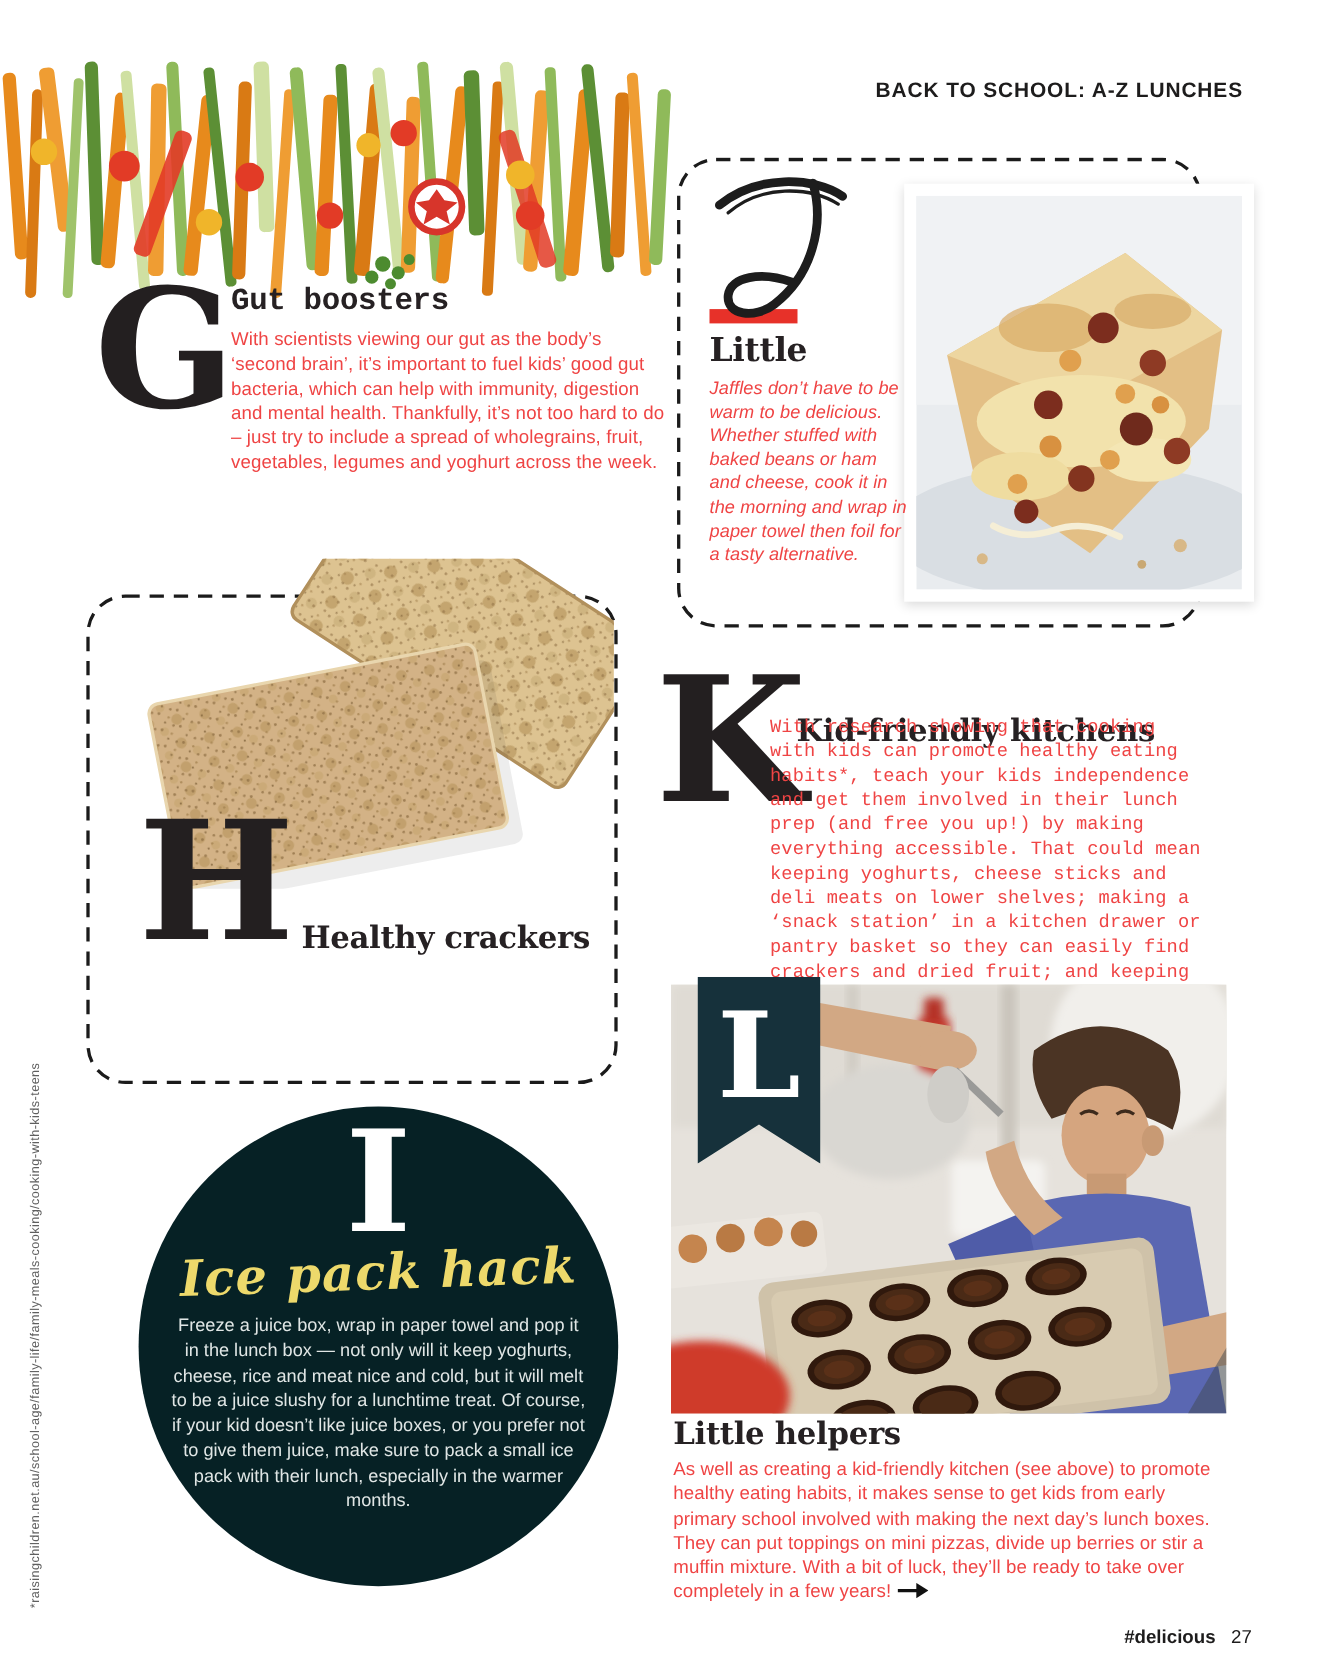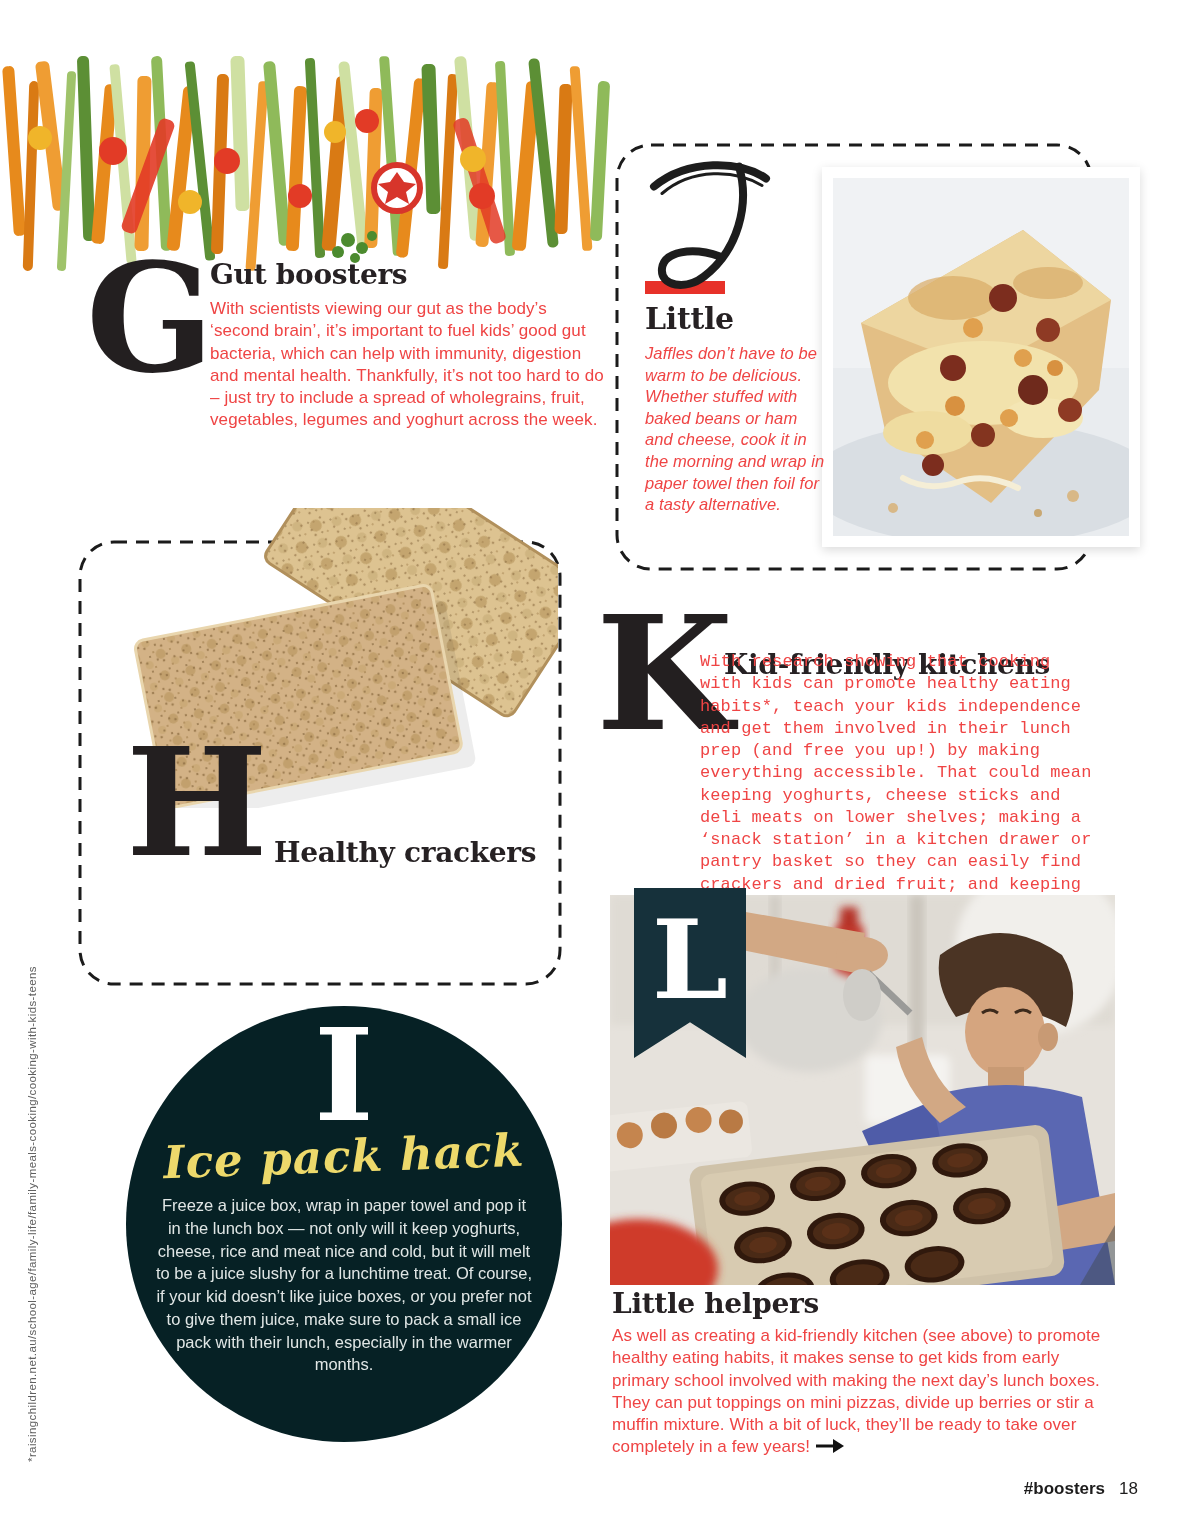--- a/index.html
+++ b/index.html
@@ -8,21 +8,21 @@
   .abs{position:absolute;}
   .section-title{font-family:"DejaVu Serif",serif;font-weight:bold;color:#262123;
         font-size:28px;letter-spacing:-0.3px;line-height:1.05;}
   .big-letter{font-family:"DejaVu Serif",serif;font-weight:bold;color:#231f20;
         font-size:150px;line-height:0.78;letter-spacing:-4px;}
   .body-text{font-size:17px;line-height:1.31;color:#ef4444;letter-spacing:0.1px;}
   .page-header{top:72px;right:70px;font-weight:bold;font-size:19px;letter-spacing:0.8px;color:#1d1c1c;}
   .veggie-photo{left:0;top:26px;width:622px;height:252px;}
   
   .g-letter{left:86px;top:260px;}
-  .g-title{left:210px;top:260px;}
+  .g-title{left:210px;top:260px;font-family:Liberation Mono, monospace;}
   .g-body{left:210px;top:298px;width:400px;}
   
   .j-frame{left:615px;top:143px;width:478px;height:428px;z-index:1;}
   .j-redbar{left:645px;top:281px;width:80px;height:13px;background:#e73129;z-index:2;}
   .j-script{left:636px;top:150px;width:135px;height:150px;z-index:3;}
   .j-title{left:645px;top:303px;font-size:30px;z-index:3;}
   .j-body{left:645px;top:343px;width:184px;z-index:3;font-style:italic;}
   .jaffle-photo{left:822px;top:167px;width:296px;height:358px;background:#fff;padding:11px;
         box-shadow:0 3px 10px rgba(0,0,0,0.15);z-index:2;}
   .jaffle-photo svg{display:block;width:100%;height:100%;}
@@ -118,20 +118,21 @@
       <g fill="#4c8b2f">
         <circle cx="348" cy="214" r="7"></circle>
           <circle cx="362" cy="222" r="6"></circle>
         <circle cx="338" cy="226" r="6"></circle>
           <circle cx="372" cy="210" r="5"></circle>
         <circle cx="355" cy="232" r="5"></circle>
       </g>
     </g>
   </svg>
 
+  <div class="abs page-header">BACK TO SCHOOL: A-Z LUNCHES</div>
 
   <div class="abs big-letter g-letter">G</div>
   <h2 class="abs section-title g-title" style="margin:0">Gut boosters</h2>
   <p class="abs body-text g-body" style="margin:0">With scientists viewing our gut as the body’s ‘second brain’, it’s important to fuel kids’ good gut bacteria, which can help with immunity, digestion and mental health. Thankfully, it’s not too hard to do – just try to include a spread of wholegrains, fruit, vegetables, legumes and yoghurt across the week.</p>
 
   <svg class="abs j-frame" viewBox="0 0 478 428">
     <rect x="2" y="2" width="474" height="424" rx="34" fill="none" stroke="#1b1b1b" stroke-width="3" stroke-dasharray="13 9"></rect>
   </svg>
   <div class="abs j-redbar"></div>
   <svg class="abs j-script" viewBox="0 0 135 145">
@@ -330,17 +331,17 @@
 
   <div class="abs i-circle">
     <div class="abs i-letter">I</div>
     <div class="abs i-title">Ice pack hack</div>
     <div class="abs i-body">Freeze a juice box, wrap in paper towel and pop it in the lunch box — not only will it keep yoghurts, cheese, rice and meat nice and cold, but it will melt to be a juice slushy for a lunchtime treat. Of course, if your kid doesn’t like juice boxes, or you prefer not to give them juice, make sure to pack a small ice pack with their lunch, especially in the warmer months.</div>
   </div>
 
   <div class="abs sidebar-note">*raisingchildren.net.au/school-age/family-life/family-meals-cooking/cooking-with-kids-teens</div>
 
   <div class="abs page-footer">
-    <span class="hashtag">#boosters</span>
-    <span>18</span>
+    <span class="hashtag">#delicious</span>
+    <span>27</span>
   </div>
 
 </div>
 
 </body></html>

